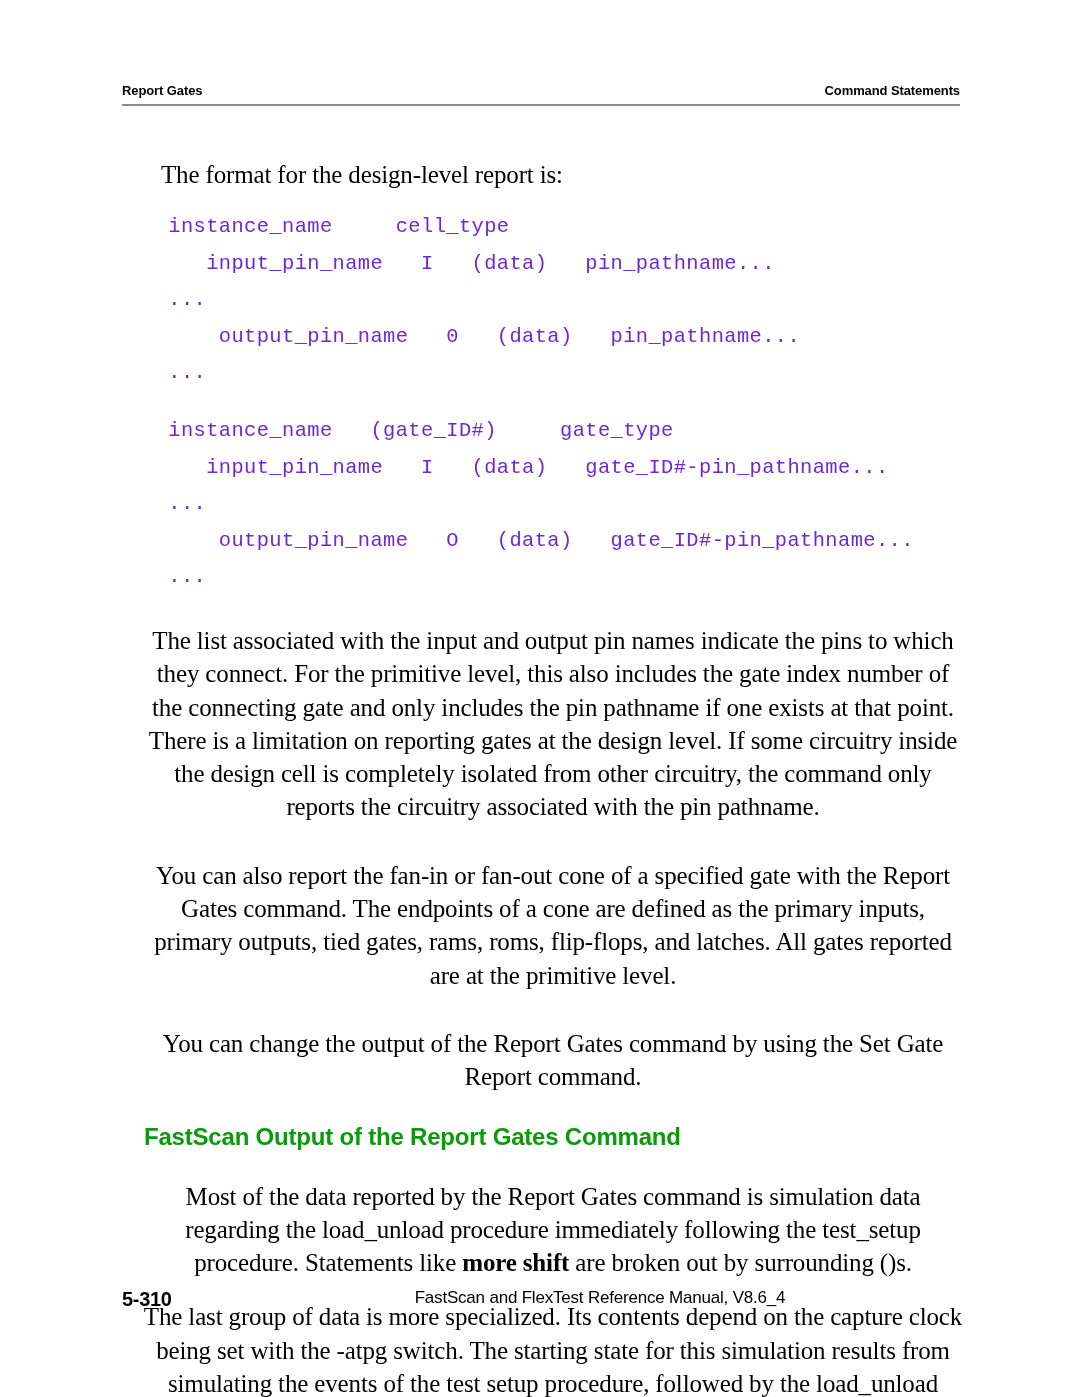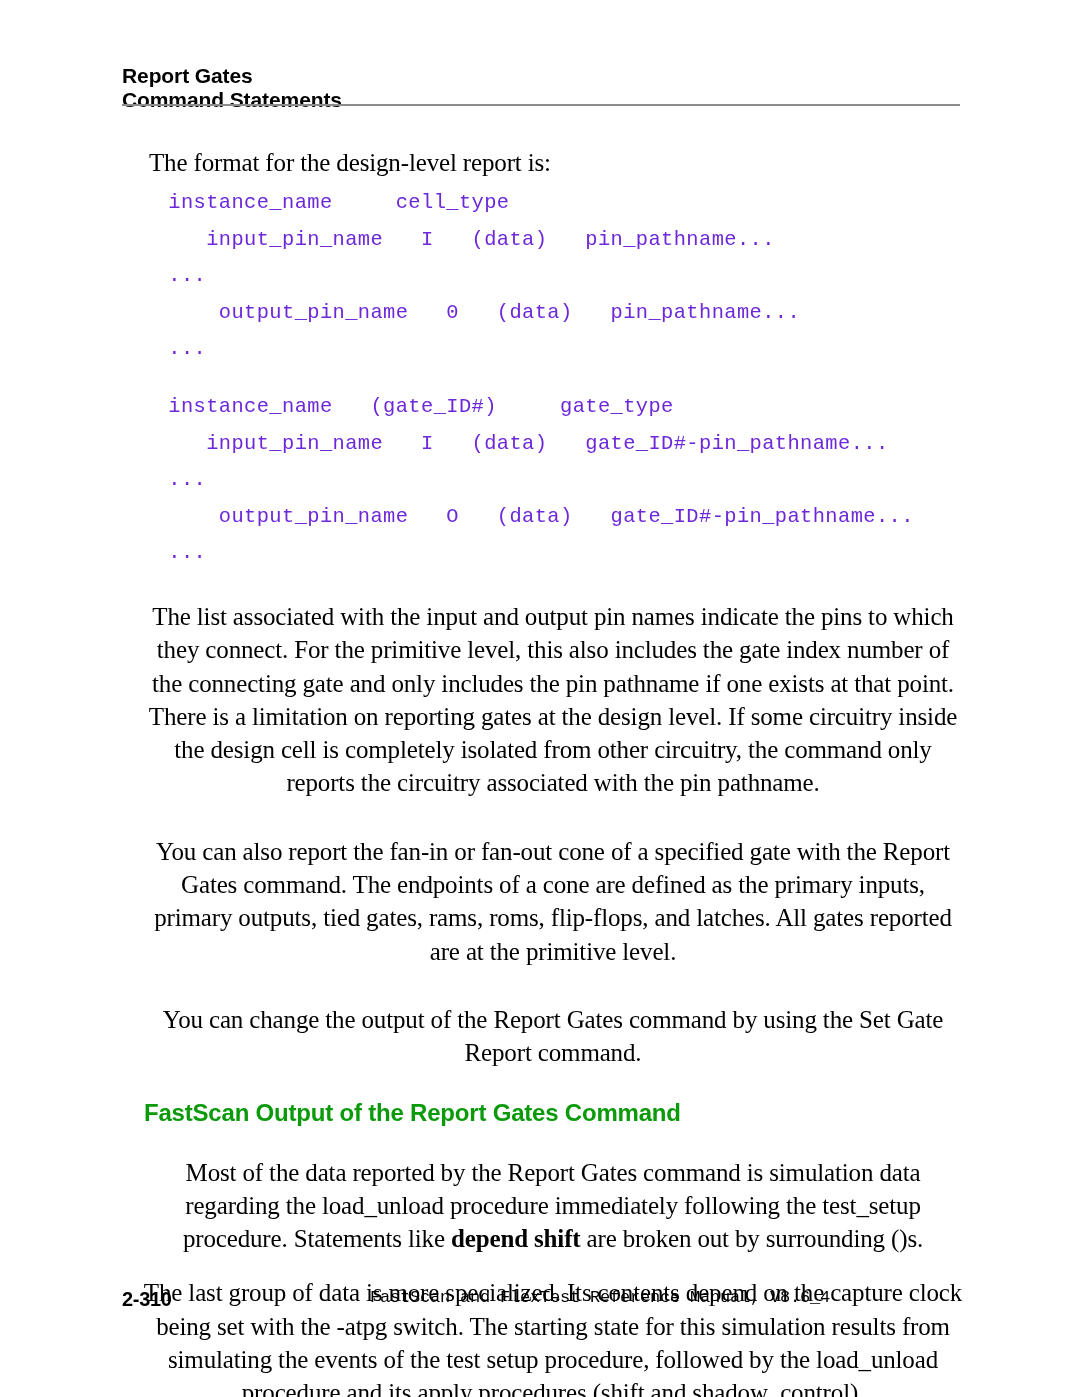--- a/index.html
+++ b/index.html
@@ -20,30 +20,29 @@
     position: absolute;
     left: 0; top: 0;
     width: 1080px;
     height: 1397px;
   }
 
   
   .page-header {
     position: absolute;
     left: 122px;
-    top: 64px;
+    top: 83px;
     width: 838px;
     display: flex;
     justify-content: space-between;
     align-items: baseline;
     font-family: "Liberation Sans", sans-serif;
     font-weight: bold;
-    font-size: 21px;
+    font-size: 13px;
     letter-spacing: -0.1px;
-    flex-direction: column;
   }
   .header-rule {
     position: absolute;
     left: 122px;
     top: 104px;
     width: 838px;
     height: 2px;
     background: #8c8c8c;
   }
 
@@ -60,21 +59,21 @@
     font-size: 25px;
     line-height: 33.3px;
     text-align: center;
     letter-spacing: -0.15px;
   }
   p.body + p.body {
     margin-top: 35px;
   }
 
   .lead-in {
-    margin: 6px;
+    margin: 18px;
     font-size: 25px;
     line-height: 33px;
     letter-spacing: -0.15px;
   }
 
   
   pre.code {
     margin: 0;
     padding: 0;
     font-family: "Liberation Mono", "DejaVu Sans Mono", monospace;
@@ -107,21 +106,21 @@
     display: flex;
     align-items: baseline;
   }
   .footer-page-num {
     font-family: "Liberation Sans", sans-serif;
     font-weight: bold;
     font-size: 20px;
     letter-spacing: -0.3px;
   }
   .footer-manual {
-    font-family: Liberation Mono, monospace;
+    font-family: Liberation Sans, sans-serif;
     font-size: 17px;
     letter-spacing: -0.2px;
     position: absolute;
     left: 0;
     width: 838px;
     text-align: center;
     padding-left: 118px;
     box-sizing: border-box;
   }
 </style>
@@ -158,26 +157,26 @@
     <p class="body">The list associated with the input and output pin names indicate the pins to which they connect. For the primitive level, this also includes the gate index number of the connecting gate and only includes the pin pathname if one exists at that point. There is a limitation on reporting gates at the design level. If some circuitry inside the design cell is completely isolated from other circuitry, the command only reports the circuitry associated with the pin pathname.</p>
     <p class="body">You can also report the fan-in or fan-out cone of a specified gate with the Report Gates command. The endpoints of a cone are defined as the primary inputs, primary outputs, tied gates, rams, roms, flip-flops, and latches. All gates reported are at the primitive level.</p>
     <p class="body">You can change the output of the Report Gates command by using the Set Gate Report command.</p>
 
     <div class="gap-lg"></div>
 
     <h2 class="section-heading">FastScan Output of the Report Gates Command</h2>
 
     <div class="gap-lg"></div>
 
-    <p class="body"><span>Most of the data reported by the Report Gates command is simulation data regarding the load_unload procedure immediately following the test_setup procedure. Statements like </span><b class="inline-bold">depend shift</b><span> are broken out by surrounding ()s.</span></p>
+    <p class="body"><span>Most of the data reported by the Report Gates command is simulation data regarding the load_unload procedure immediately following the test_setup procedure. Statements like </span><b class="inline-bold">more shift</b><span> are broken out by surrounding ()s.</span></p>
 
     <div class="gap-md"></div>
 
     <p class="body">The last group of data is more specialized. Its contents depend on the capture clock being set with the -atpg switch. The starting state for this simulation results from simulating the events of the test setup procedure, followed by the load_unload procedure and its apply procedures (shift and shadow_control).</p>
 
   </div>
 
   <div class="page-footer">
-    <span class="footer-page-num">2-310</span>
+    <span class="footer-page-num">5-310</span>
     <span class="footer-manual">FastScan and FlexTest Reference Manual, V8.6_4</span>
   </div>
 
 </div>
 
 </body></html>

